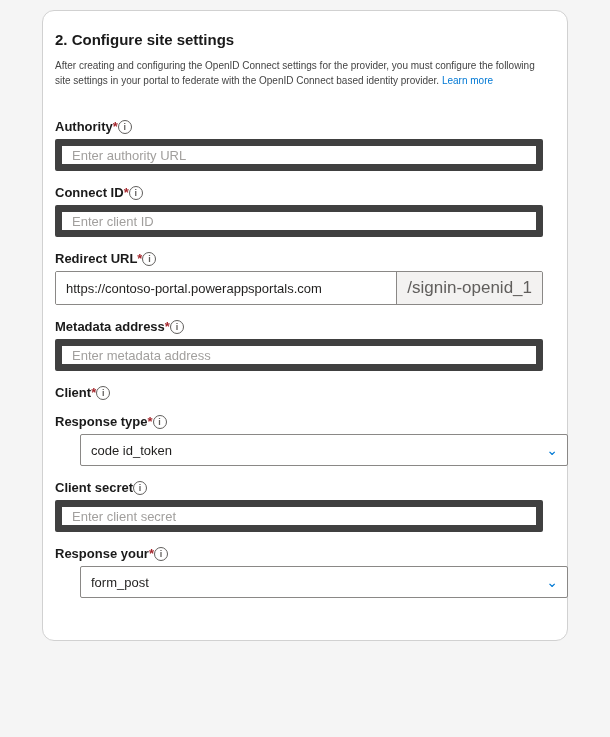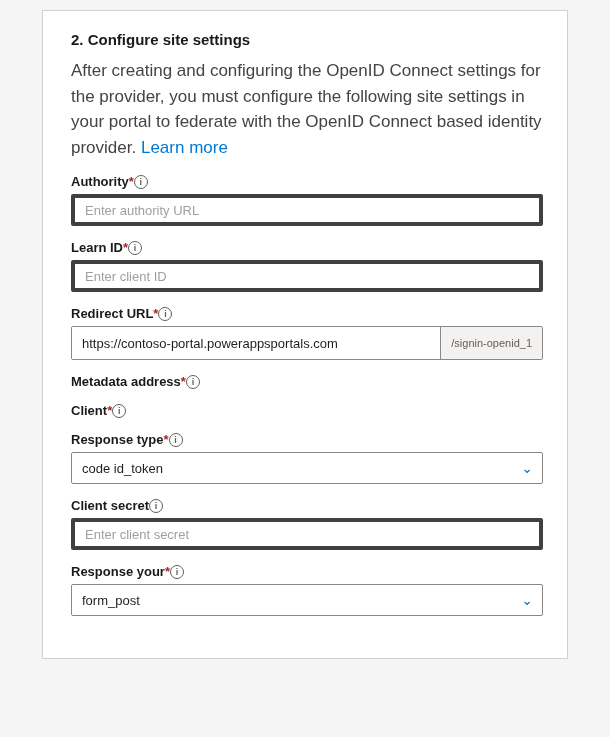--- a/index.html
+++ b/index.html
@@ -14,37 +14,37 @@
       display: flex;
       justify-content: center;
       align-items: flex-start;
       min-height: 100vh;
       padding: 10px;
     }
 
     .panel {
       background: #ffffff;
       border: 1px solid #d1d1d1;
-      border-radius: 0;
+      border-radius: 12px;
       width: 526px;
-      padding: 20px 24px 28px 28px;
+      padding: 20px 24px 28px 12px;
     }
 
     .section-title {
       font-size: 15px;
       font-weight: 600;
       color: #1a1a1a;
       margin-bottom: 10px;
     }
 
     .description {
-      font-size: 17px;
+      font-size: 10px;
       color: #444;
       line-height: 1.5;
-      margin-bottom: 14px;
+      margin-bottom: 31px;
     }
 
     .description a {
       color: #0078d4;
       text-decoration: none;
     }
 
     .field-group {
       margin-bottom: 14px;
     }
@@ -73,21 +73,21 @@
       color: #605e5c;
       font-size: 9px;
       font-weight: 700;
       cursor: pointer;
       flex-shrink: 0;
     }
 
     .field-input {
       width: 100%;
       height: 32px;
-      border: 4px solid #404040;
+      border: 7px solid #404040;
       border-radius: 2px;
       padding: 0 10px;
       font-size: 13px;
       color: #201f1e;
       outline: none;
       font-family: inherit;
     }
 
     .field-input::placeholder {
       color: #a19f9d;
@@ -111,29 +111,30 @@
       outline: none;
       font-family: inherit;
     }
 
     .redirect-url-suffix {
       background: #f3f2f1;
       height: 32px;
       padding: 0 10px;
       display: flex;
       align-items: center;
-      font-size: 11px;
+      font-size: 17px;
       color: #605e5c;
       border-left: 1px solid #8a8886;
       white-space: nowrap;
     }
 
     .dropdown-container {
       position: relative;
       width: 100%;
+      margin-left: 25px;
     }
 
     .dropdown-input {
       width: 100%;
       height: 32px;
       border: 1px solid #8a8886;
       border-radius: 2px;
       padding: 0 32px 0 10px;
       font-size: 13px;
       color: #201f1e;
@@ -171,21 +172,21 @@
     <div class="field-label">
       <span>Authority</span>
       <span class="required-star">*</span>
       <span class="info-icon">i</span>
     </div>
     <input class="field-input" type="text" value="" placeholder="Enter authority URL" style="">
   </div>
 
   <div class="field-group">
     <div class="field-label">
-      <span>Learn ID</span>
+      <span>Connect ID</span>
       <span class="required-star">*</span>
       <span class="info-icon">i</span>
     </div>
     <input class="field-input" type="text" value="" placeholder="Enter client ID" style="">
   </div>
 
   <div class="field-group">
     <div class="field-label">
       <span>Redirect URL</span>
       <span class="required-star">*</span>
@@ -196,20 +197,21 @@
       <div class="redirect-url-suffix">/signin-openid_1</div>
     </div>
   </div>
 
   <div class="field-group">
     <div class="field-label">
       <span>Metadata address</span>
       <span class="required-star">*</span>
       <span class="info-icon">i</span>
     </div>
+    <input class="field-input" type="text" value="" placeholder="Enter metadata address" style="">
   </div>
 
   <div class="field-group">
     <div class="field-label">
       <span>Client</span>
       <span class="required-star">*</span>
       <span class="info-icon">i</span>
     </div>
   </div>
 

